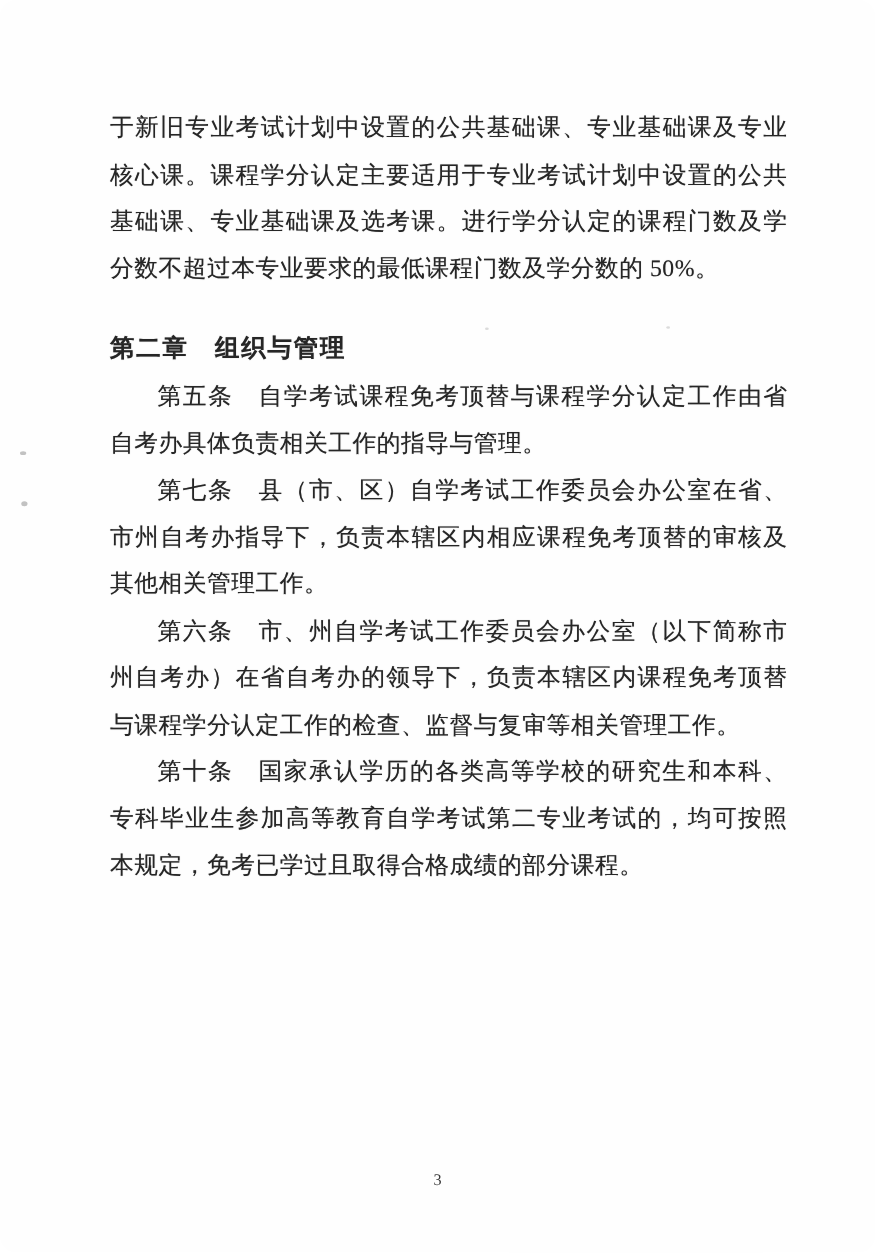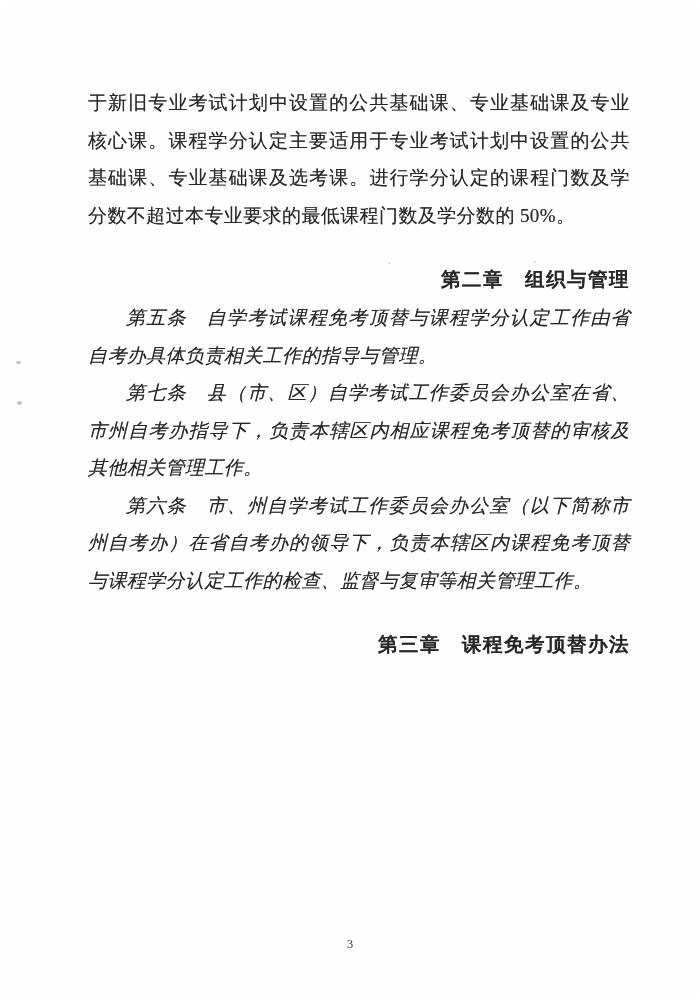--- a/index.html
+++ b/index.html
@@ -27,28 +27,27 @@
     margin: 0;
     font-size: 19px;
     line-height: 37.5px;
     letter-spacing: 0.4px;
     text-align: justify;
     text-justify: inter-ideograph;
     text-shadow: 0 0 0.6px rgba(45,45,45,0.55);
   }
   .indent {
     text-indent: 2em;
-    font-style: italic;
   }
   .chapter {
     margin: 27px 0 0 0;
     font-size: 19.5px;
     line-height: 38px;
     font-weight: bold;
-    text-align: right;
+    text-align: left;
     letter-spacing: 1.5px;
     text-shadow: 0 0 0.6px rgba(45,45,45,0.55);
   }
   .pagenum {
     position: absolute;
     bottom: 50px;
     left: 0;
     right: 0;
     text-align: center;
     font-size: 13px;
@@ -68,21 +67,21 @@
 </head>
 <body>
 
 <div class="page">
   <div class="content">
     <p class="para">于新旧专业考试计划中设置的公共基础课、专业基础课及专业核心课。课程学分认定主要适用于专业考试计划中设置的公共基础课、专业基础课及选考课。进行学分认定的课程门数及学分数不超过本专业要求的最低课程门数及学分数的 50%。</p>
     <h2 class="chapter">第二章　组织与管理</h2>
     <p class="para indent">第五条　自学考试课程免考顶替与课程学分认定工作由省自考办具体负责相关工作的指导与管理。</p>
     <p class="para indent">第七条　县（市、区）自学考试工作委员会办公室在省、市州自考办指导下，负责本辖区内相应课程免考顶替的审核及其他相关管理工作。</p>
     <p class="para indent">第六条　市、州自学考试工作委员会办公室（以下简称市州自考办）在省自考办的领导下，负责本辖区内课程免考顶替与课程学分认定工作的检查、监督与复审等相关管理工作。</p>
-    <h2 class="chapter">第三章　课程免考顶替办法</h2>
+    <p class="para indent">第十条　国家承认学历的各类高等学校的研究生和本科、专科毕业生参加高等教育自学考试第二专业考试的，均可按照本规定，免考已学过且取得合格成绩的部分课程。</p>
   </div>
 
   <div class="pagenum">3</div>
 
   <div class="speck s1"></div>
   <div class="speck s2"></div>
   <div class="speck s3"></div>
   <div class="speck s4"></div>
 </div>
 

